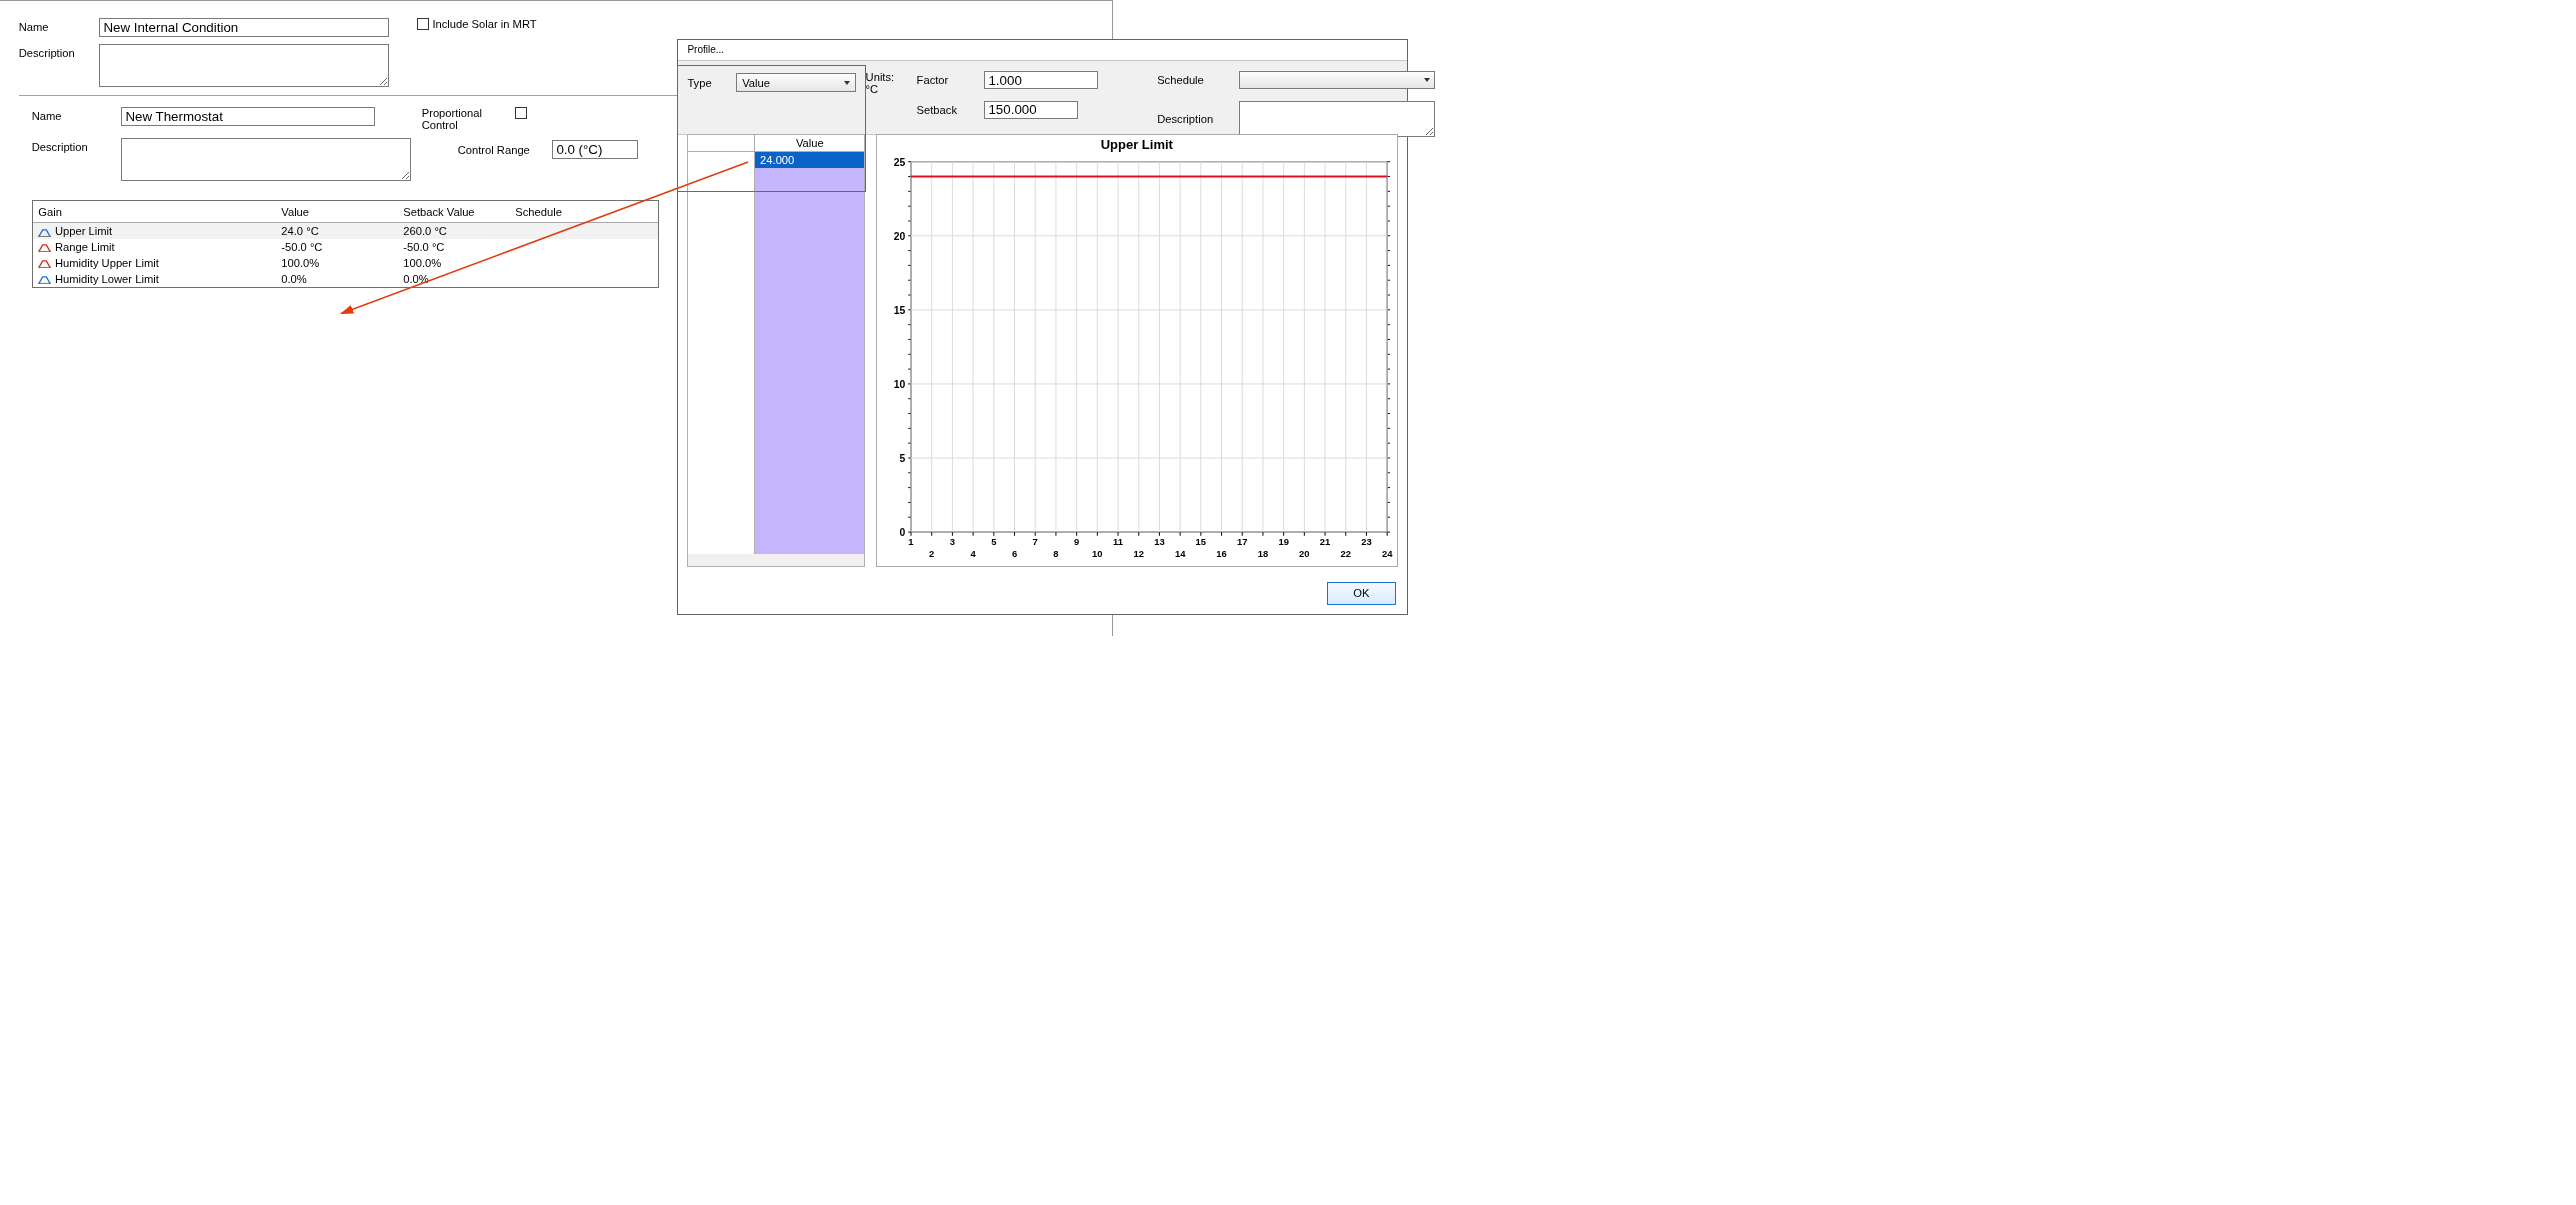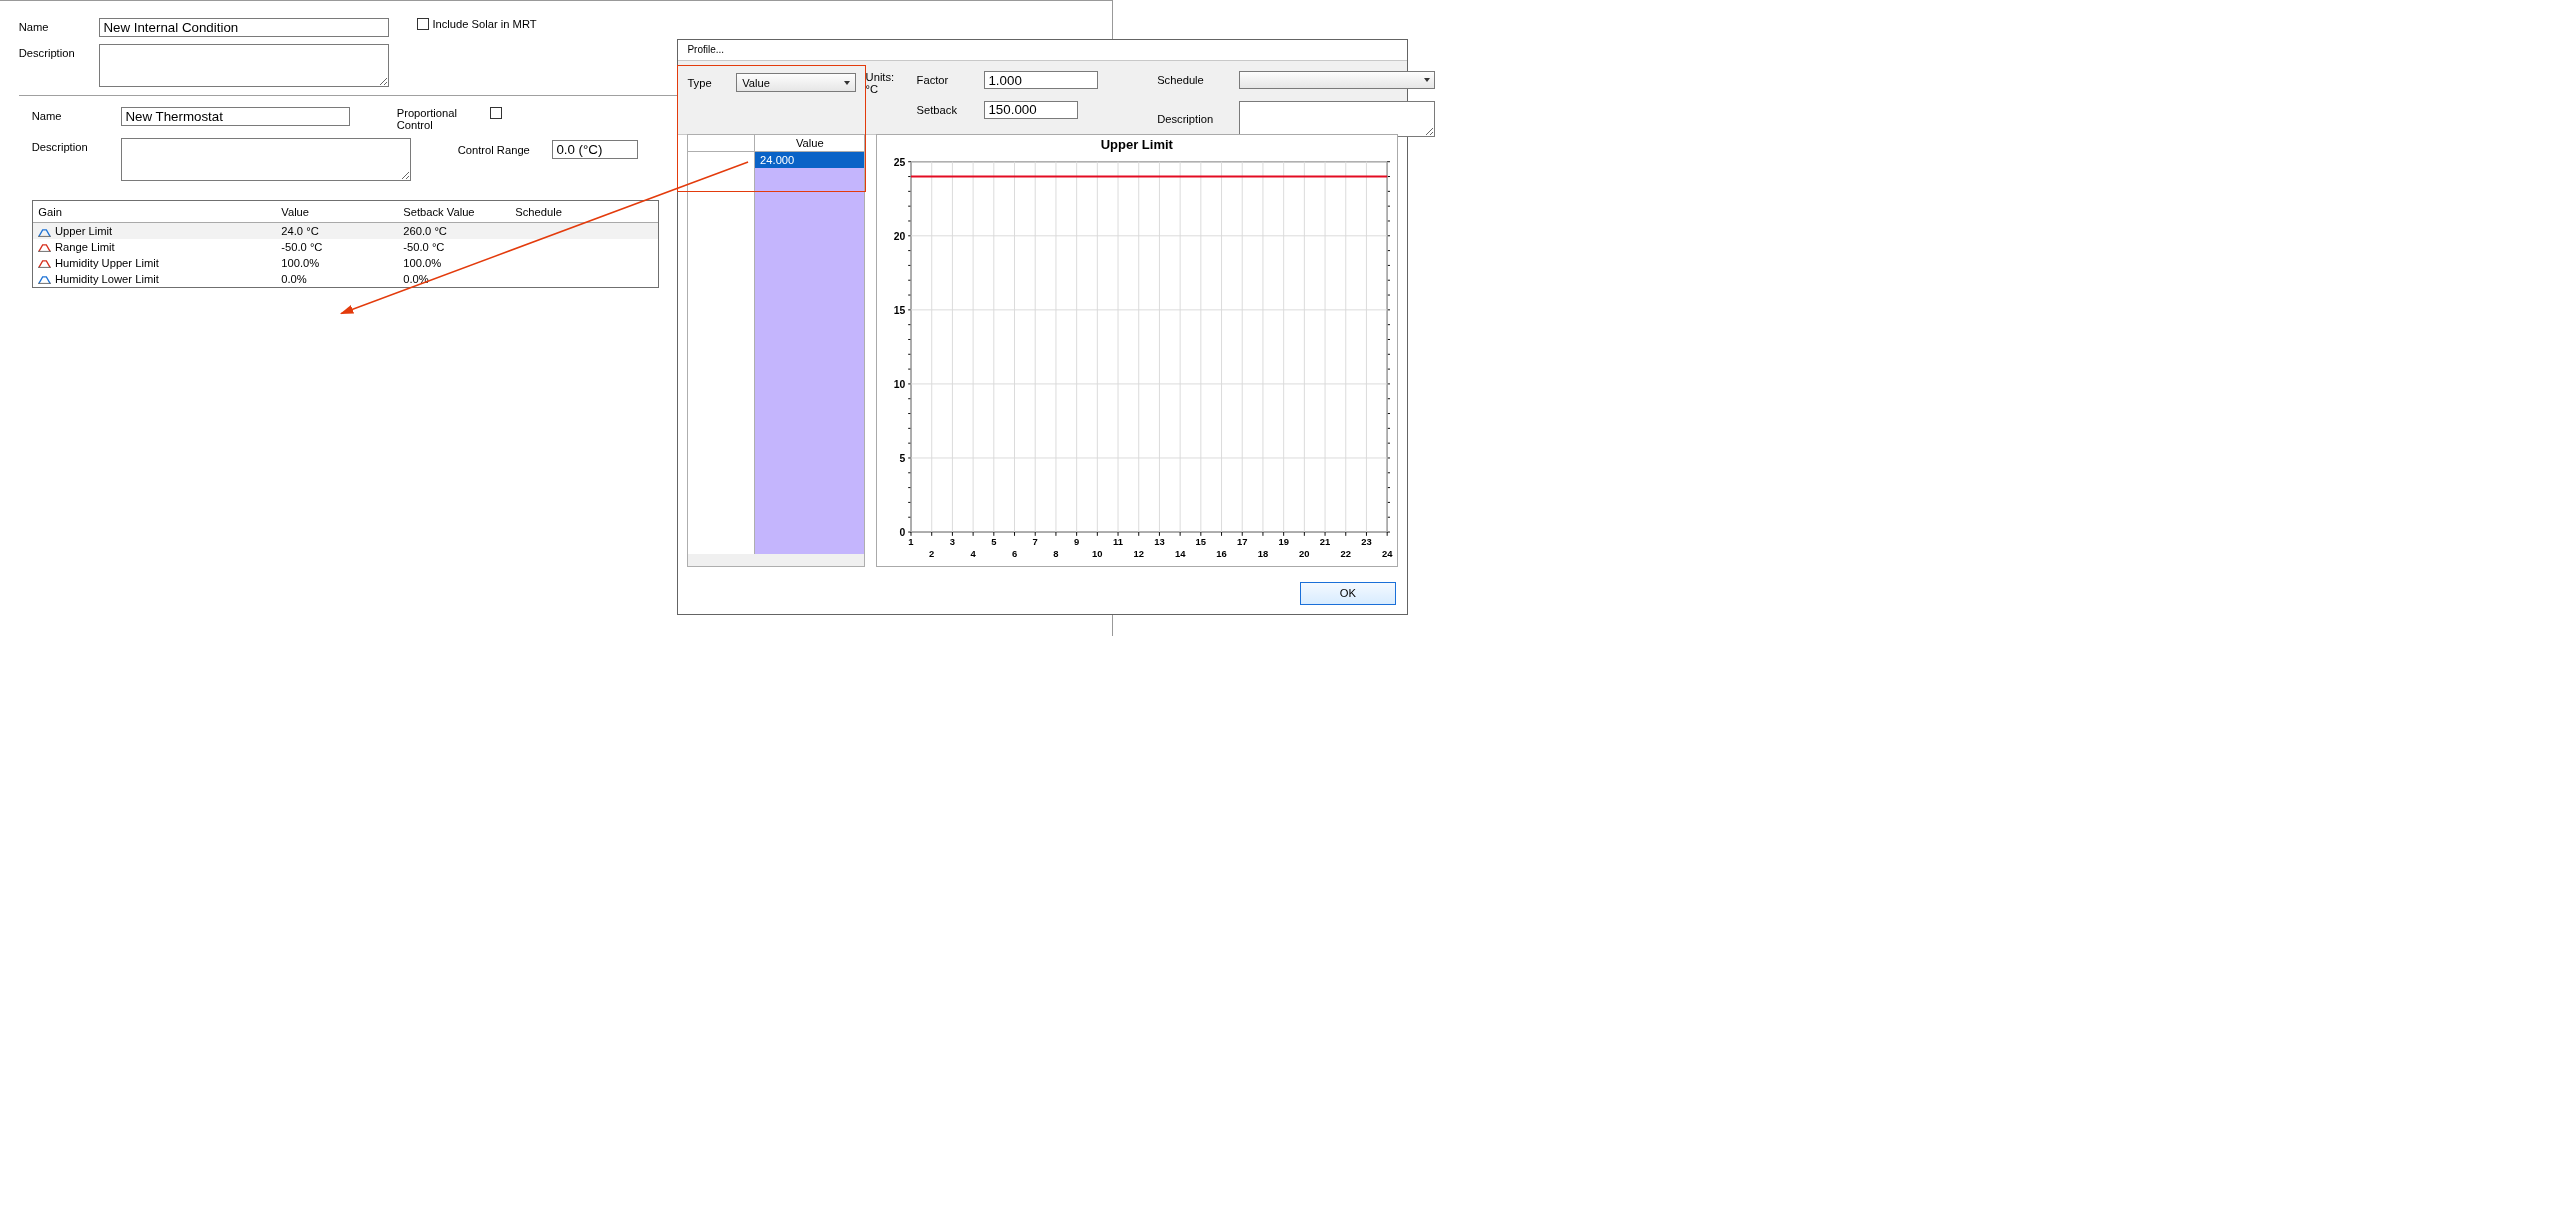--- a/index.html
+++ b/index.html
@@ -108,21 +108,21 @@
     position:absolute; border:1.9px solid #e33b0c; pointer-events:none;
   }
 
   .chart-area {
     position:absolute; left:198px; top:80px; right:9.4px; bottom:47px;
     border:0.9px solid #aaa; background:#fff;
   }
   .chart-title { text-align:center; font-weight:bold; font-size:13px; padding:1.9px 0 3.7px;}
   .ok-btn {
     position:absolute; right:11.2px; bottom:9.4px;
-    width:96px; height:22.4px;
+    width:69px; height:22.4px;
     border:0.9px solid #1a6fd8; background:linear-gradient(#f4f9ff,#d8ecff);
     display:flex; align-items:center; justify-content:center;
   }
   .arrow-svg { position:absolute; pointer-events:none; }
 </style>
 </head>
 <body>
 
 <div class="main-panel">
   <div class="row">
@@ -134,21 +134,21 @@
     </div>
   </div>
   <div class="row">
     <div class="label">Description</div>
     <textarea class="text-input multiline" style="width: 290px;"></textarea>
   </div>
 
   <div class="tab-body">
     <div class="row">
       <div class="label" style="width:89px">Name</div>
-      <input class="text-input" style="width: 229px;" value="New Thermostat">
+      <input class="text-input" style="width: 254px;" value="New Thermostat">
       <div style="margin-left:47px; display:flex; align-items:flex-start;">
         <span style="width:84px">Proportional Control</span>
         <span class="checkbox" style="margin-left:9.4px"></span>
       </div>
     </div>
     <div class="row">
       <div class="label" style="width:89px">Description</div>
       <textarea class="text-input multiline" style="width: 290px;"></textarea>
       <div style="margin-left:47px; display:flex; align-items:center; margin-top:1.9px;">
         <span style="width:94px">Control Range</span>

